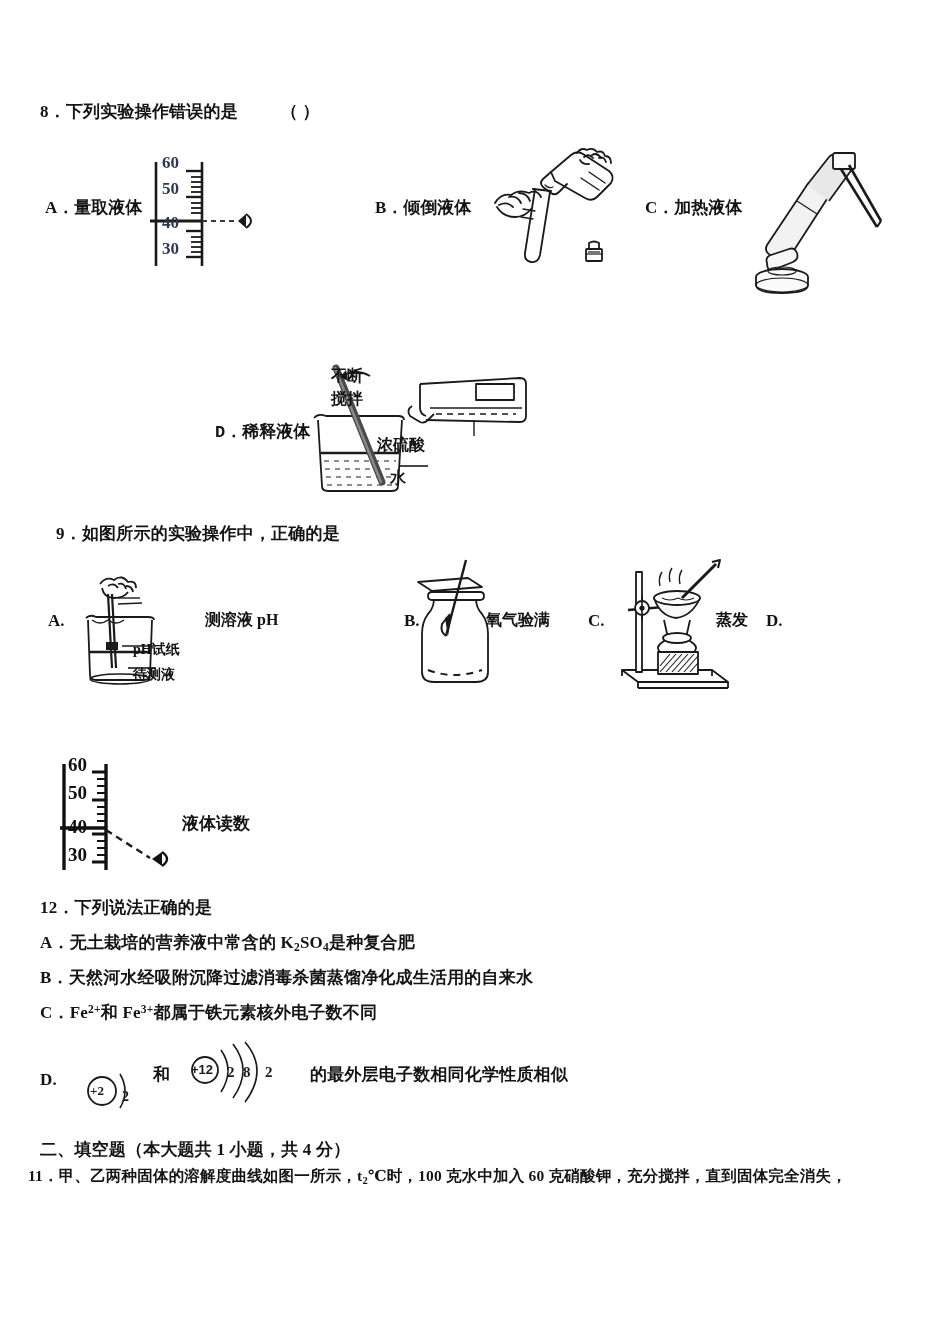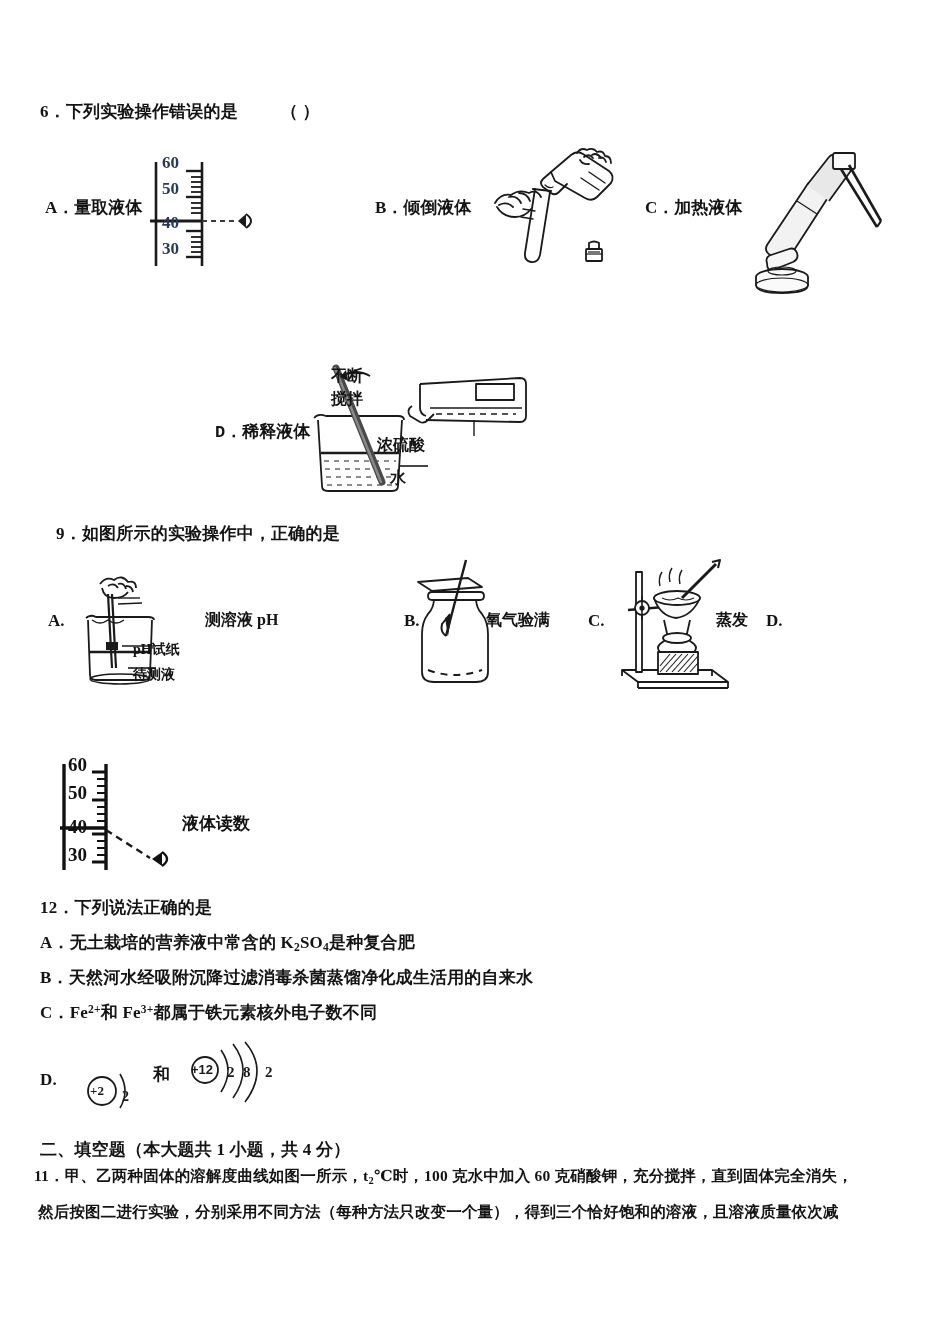--- a/index.html
+++ b/index.html
@@ -67,21 +67,21 @@
   }
   .cyl-num-dark { color: #111; font-size: 19px; }
   svg { display: block; overflow: visible; }
 </style>
 </head>
 <body>
 
 <div class="page">
 
   <div class="abs qtext" style="left:40px; top:100px;">
-    <span>6．下列实验操作错误的是</span>
+    <span>8．下列实验操作错误的是</span>
     <span style="display:inline-block;width:34px"></span>
     <span>（  ）</span>
   </div>
 
   <div class="abs opt-label" style="left:45px; top:196px;">A．量取液体</div>
 
   <div class="abs" style="left:150px; top:158px; width:110px; height:110px;">
     <svg width="110" height="112" viewBox="0 0 110 112">
 
       <line x1="6" y1="4" x2="6" y2="108" stroke="#1a1a1a" stroke-width="2.6"></line>
@@ -413,23 +413,23 @@
         <path d="M38 8 Q52 28 38 50" fill="none" stroke="#1a1a1a" stroke-width="1.6"></path>
         <path d="M50 2 Q70 28 50 56" fill="none" stroke="#1a1a1a" stroke-width="1.6"></path>
         <path d="M62 0 Q86 28 62 60" fill="none" stroke="#1a1a1a" stroke-width="1.6"></path>
       </svg>
       <span style="position:absolute; left:8px; top:20px; font-size:13px; font-weight:bold; font-family:Liberation Sans, sans-serif;">+12</span>
       <span style="position:absolute; left:44px; top:22px; font-size:15px; font-weight:bold; font-family:'Liberation Serif',serif;">2</span>
       <span style="position:absolute; left:60px; top:22px; font-size:15px; font-weight:bold; font-family:'Liberation Serif',serif;">8</span>
       <span style="position:absolute; left:82px; top:22px; font-size:15px; font-weight:bold; font-family:'Liberation Serif',serif;">2</span>
     </div>
 
+    <span class="qtext" style="position:absolute; left:270px; top:13px;">的最外层电子数相同化学性质相似</span>
   </div>
 
   <div class="abs qtext" style="left:40px; top:1138px;">二、填空题（本大题共 1 小题，共 4 分）</div>
 
-  <div class="abs qtext qtext-sm" style="left:34px; top:1166px;">
+  <div class="abs qtext qtext-sm" style="left:28px; top:1166px;">
     <span>11．甲、乙两种固体的溶解度曲线如图一所示，t</span><sub>2</sub><span>℃时，100 克水中加入 60 克硝酸钾，充分搅拌，直到固体完全消失，</span>
   </div>
 
-  <div class="abs qtext qtext-sm" style="left:38px; top:1202px;">然后按图二进行实验，分别采用不同方法（每种方法只改变一个量），得到三个恰好饱和的溶液，且溶液质量依次减</div>
 
 </div>
 
 </body></html>

